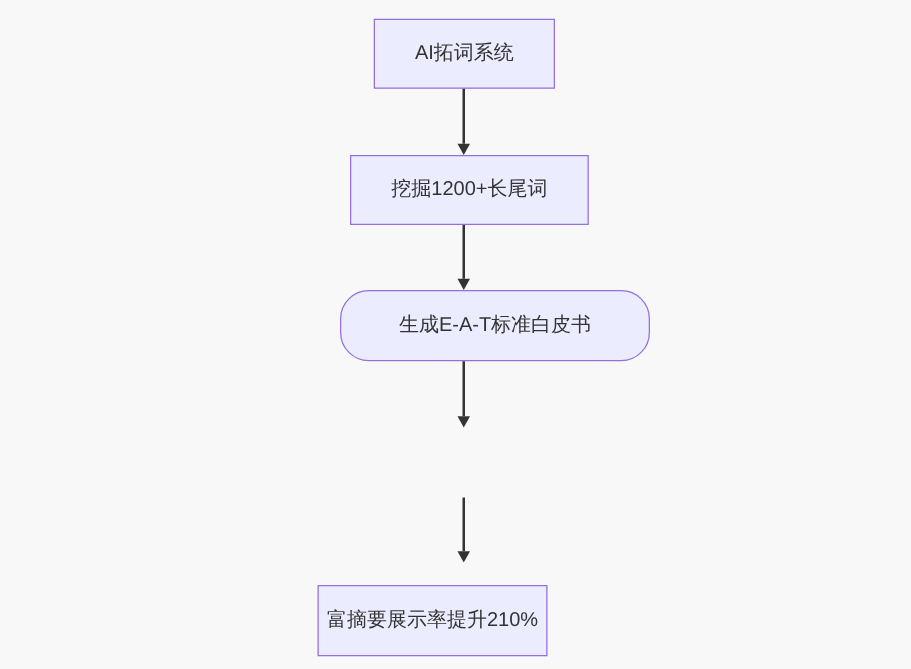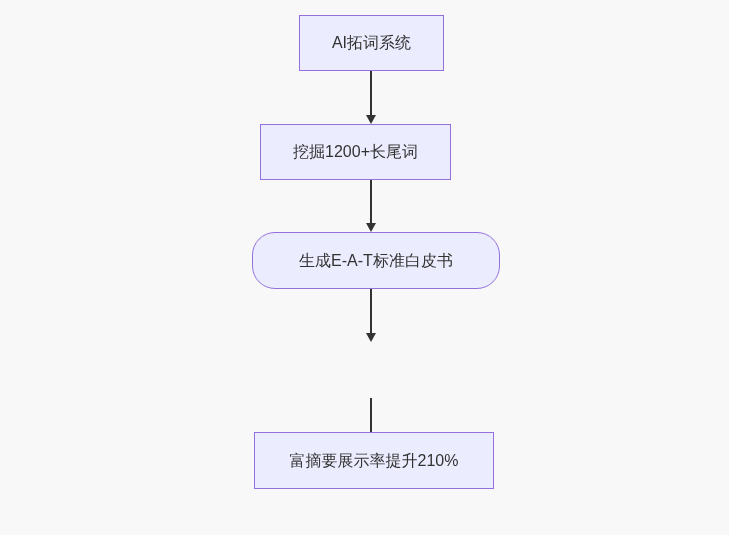--- a/index.html
+++ b/index.html
@@ -64,41 +64,41 @@
 
   <div class="node" style="left:299px; top:15px; width:145px; height:56px;">
     <span>AI拓词系统</span>
   </div>
 
   <div class="edge" style="left:366px; top:71px; height:53px;">
     <div class="line"></div>
     <div class="head"></div>
   </div>
 
-  <div class="node" style="left:260px; top:124px; width:191px; height:56px;">
+  <div class="node" style="left:280px; top:124px; width:191px; height:56px;">
     <span>挖掘1200+长尾词</span>
   </div>
 
   <div class="edge" style="left:366px; top:180px; height:52px;">
     <div class="line"></div>
     <div class="head"></div>
   </div>
 
-  <div class="node" style="left:252px; top:232px; width:248px; height:57px;border-radius:23px;">
+  <div class="node" style="left:272px; top:232px; width:248px; height:57px;border-radius:23px;">
     <span>生成E-A-T标准白皮书</span>
   </div>
 
   <div class="edge" style="left:366px; top:289px; height:53px;">
     <div class="line"></div>
     <div class="head"></div>
   </div>
 
 
   <div class="edge" style="left:366px; top:398px; height:52px;">
     <div class="line"></div>
     <div class="head"></div>
   </div>
 
-  <div class="node" style="left:254px; top:432px; width:240px; height:57px;align-items:center;">
+  <div class="node" style="left:254px; top:468px; width:184px; height:57px;align-items:center;">
     <span>富摘要展示率提升210%</span>
   </div>
 
 </div>
 
 </body></html>

